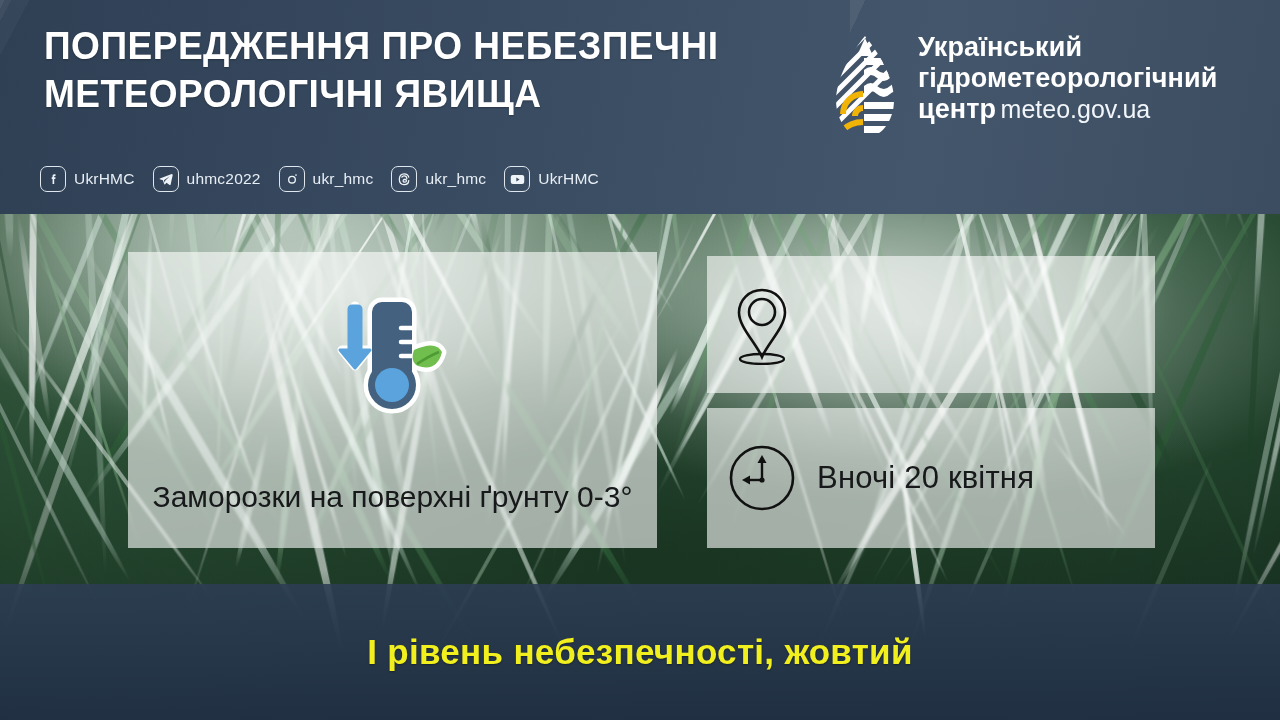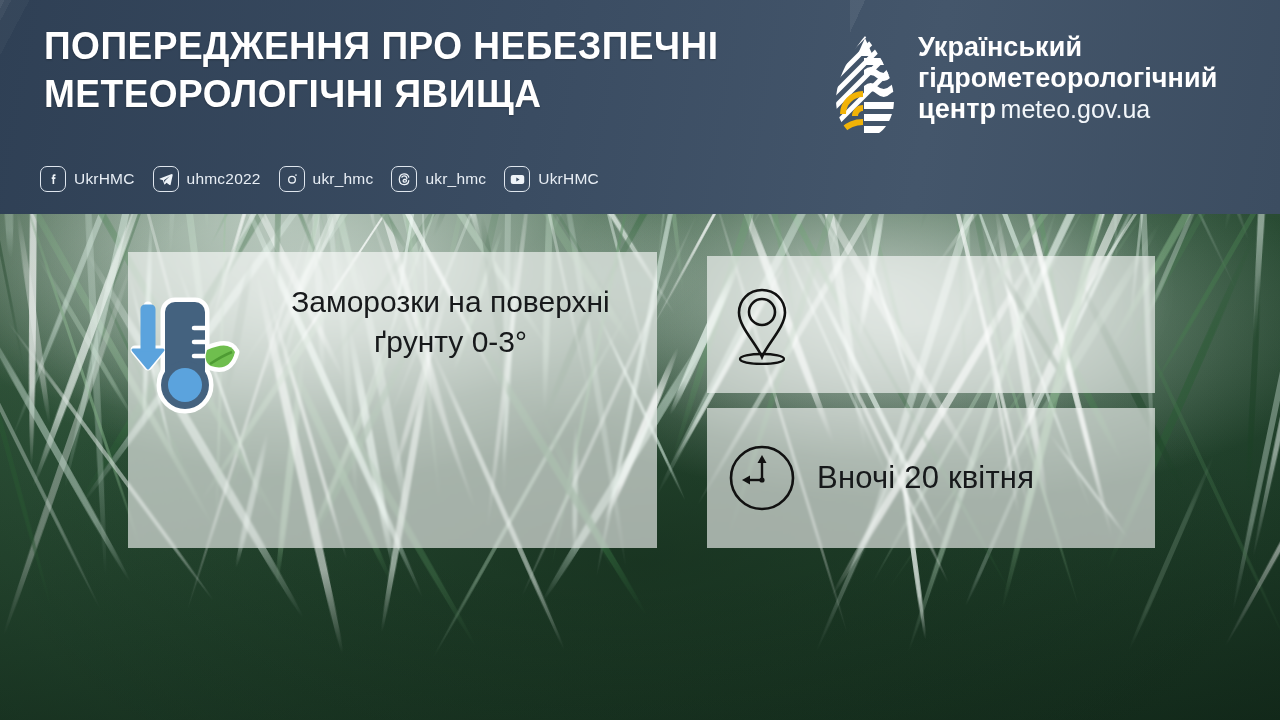--- a/index.html
+++ b/index.html
@@ -107,21 +107,21 @@
     position:absolute;
     background:rgba(255,255,255,.60);
     backdrop-filter:blur(1px);
   }
   .card-left { left:128px; top:252px; width:529px; height:296px; }
   .card-region { left:707px; top:256px; width:448px; height:137px; }
   .card-time   { left:707px; top:408px; width:448px; height:140px; }
 
   .card-left-inner {
     position:absolute; inset:0;
-    display:flex; flex-direction:row; justify-content:flex-start;
+    display:flex; flex-direction:column; align-items:center; justify-content:flex-start;gap:23px;
   }
   .therm-icon { margin-top:36px; }
   .card-left-text {
     margin-top:30px;
     text-align:center;
     color:#17191b;
     font-size:30px;
     line-height:40px;
     font-weight:normal;
     padding:0 22px;
@@ -559,14 +559,17 @@
 
           <line x1="36" y1="38" x2="21" y2="38" stroke="#111" stroke-width="2.4"></line>
           <path d="M16 38 l8 -4.5 v9 z" fill="#111"></path>
           <circle cx="36" cy="38" r="2.6" fill="#111"></circle>
         </svg>
       </span>
       <span class="txt">Вночі 20 квітня</span>
     </div>
   </div>
 
+  <div class="bottom">
+    <span class="bottom-text">I рівень небезпечності, жовтий</span>
+  </div>
 
 </div>
 
 </body></html>

